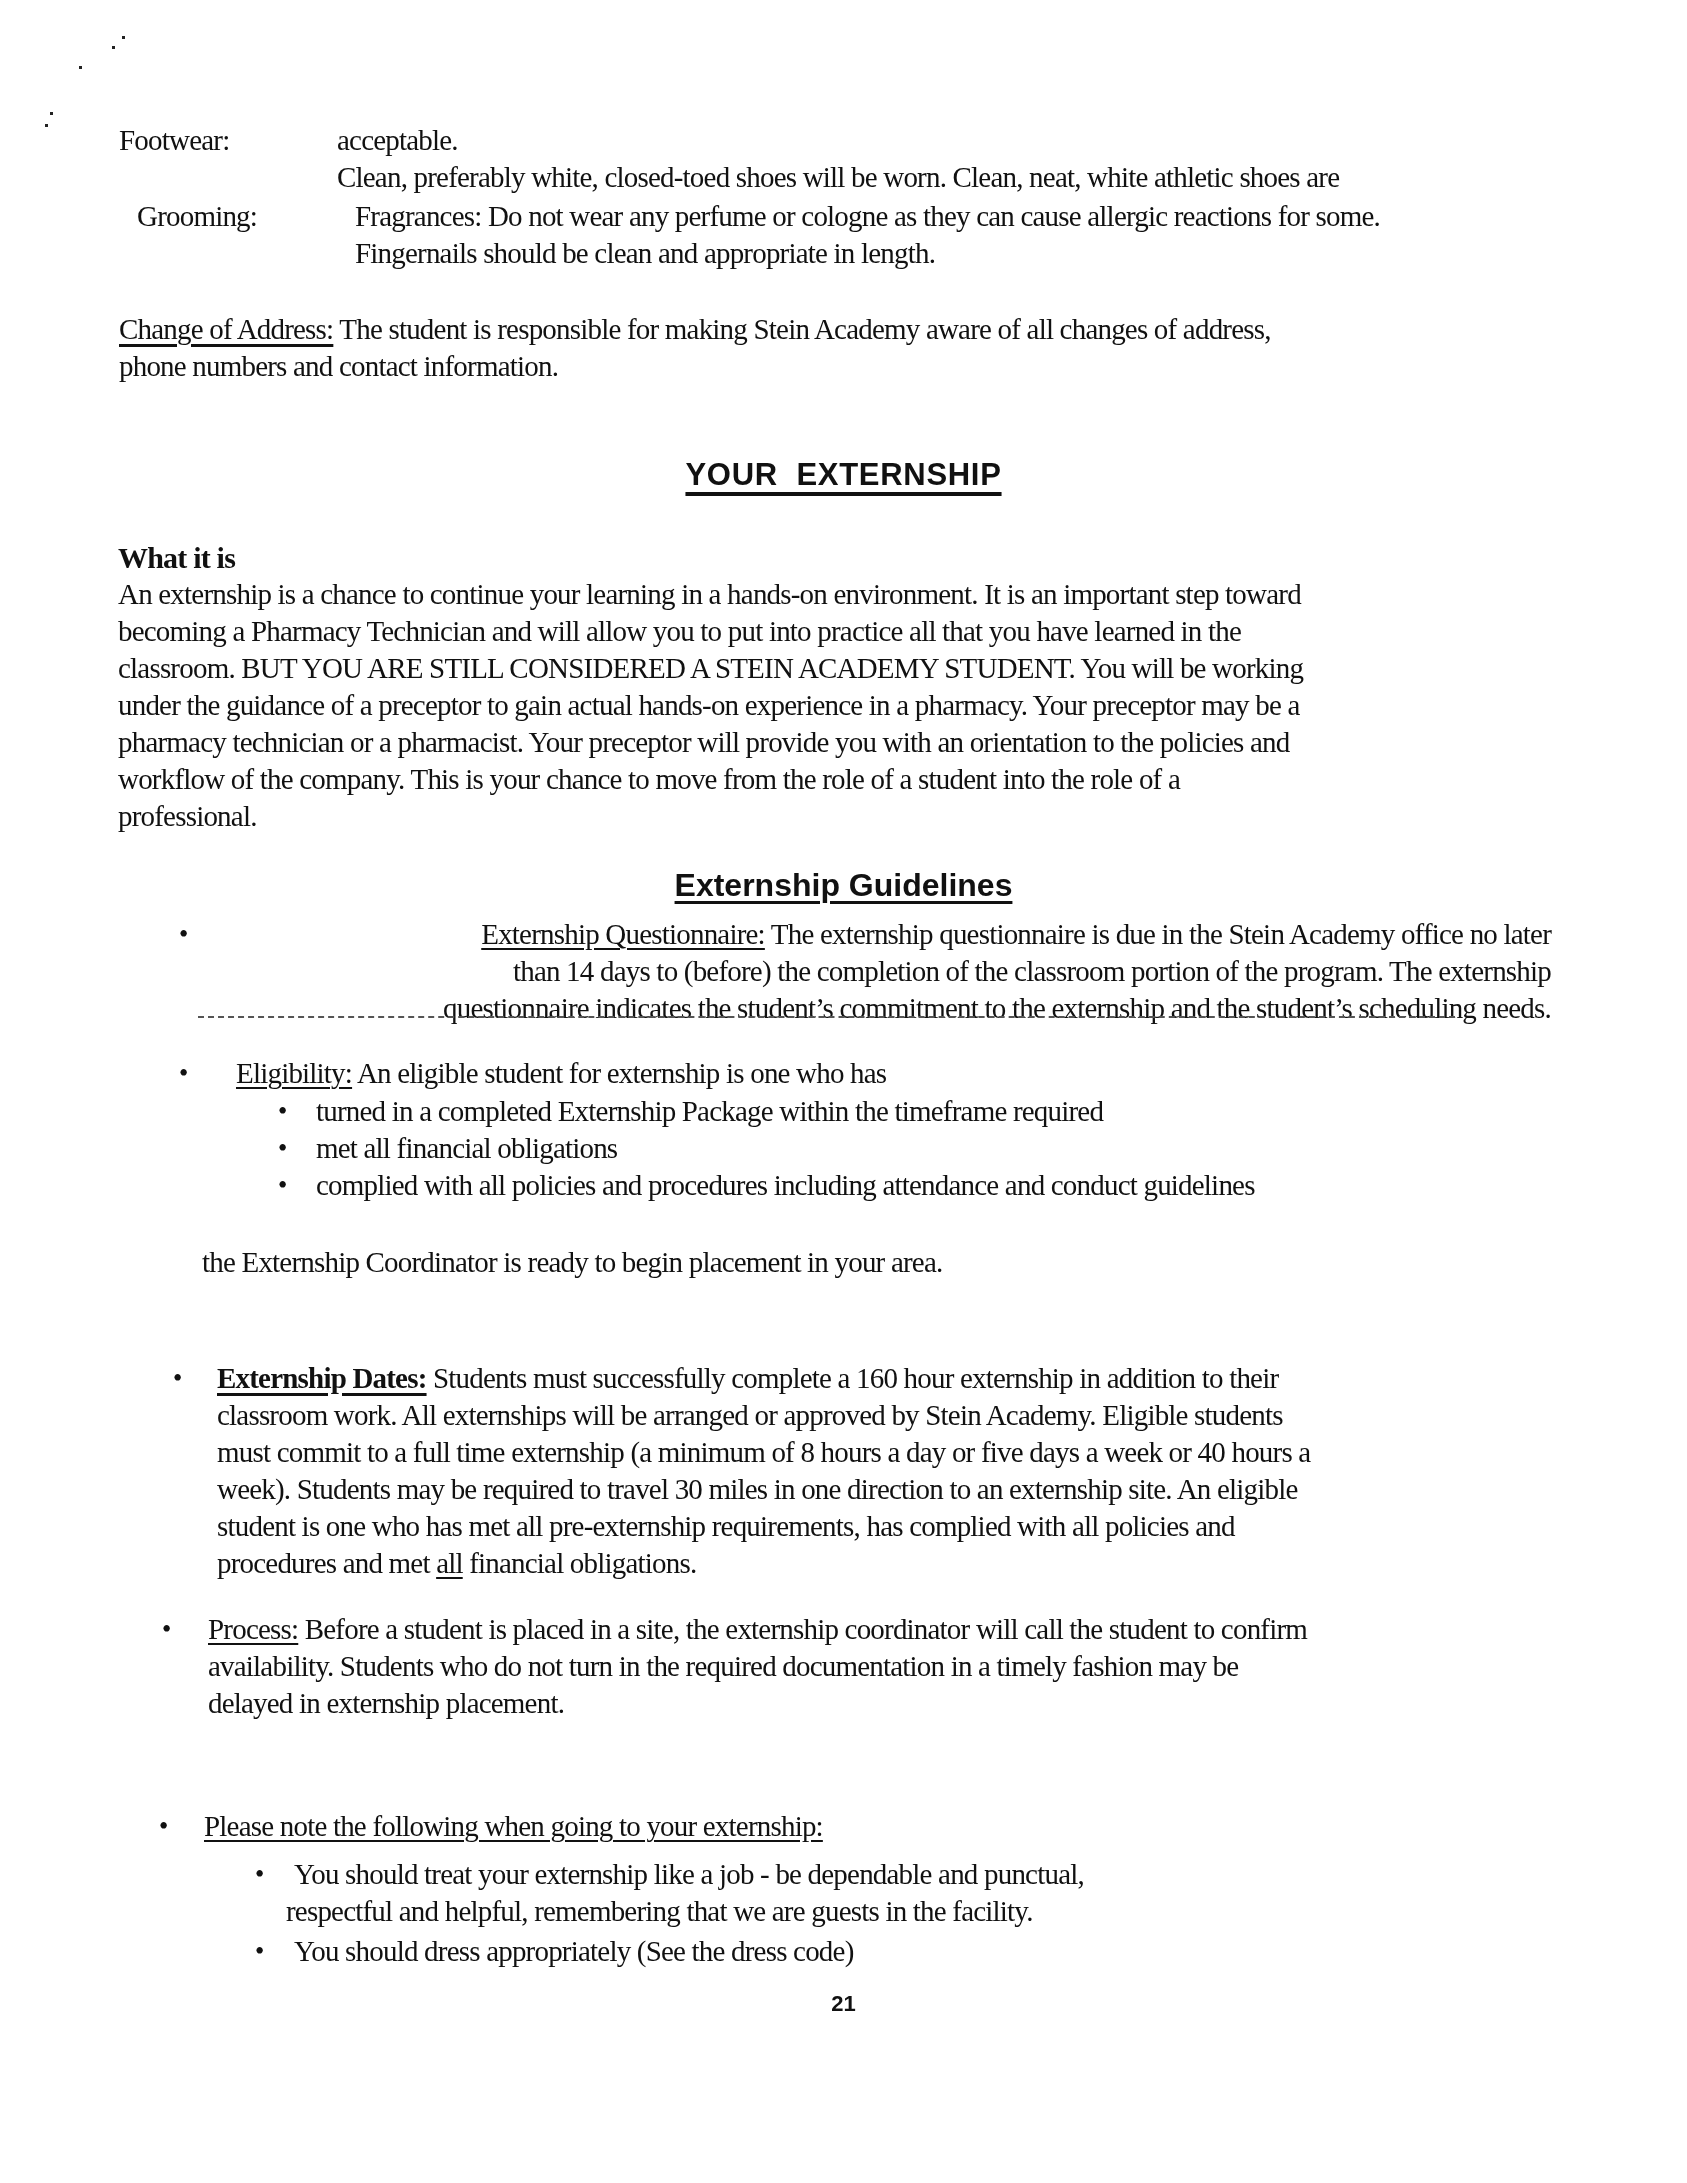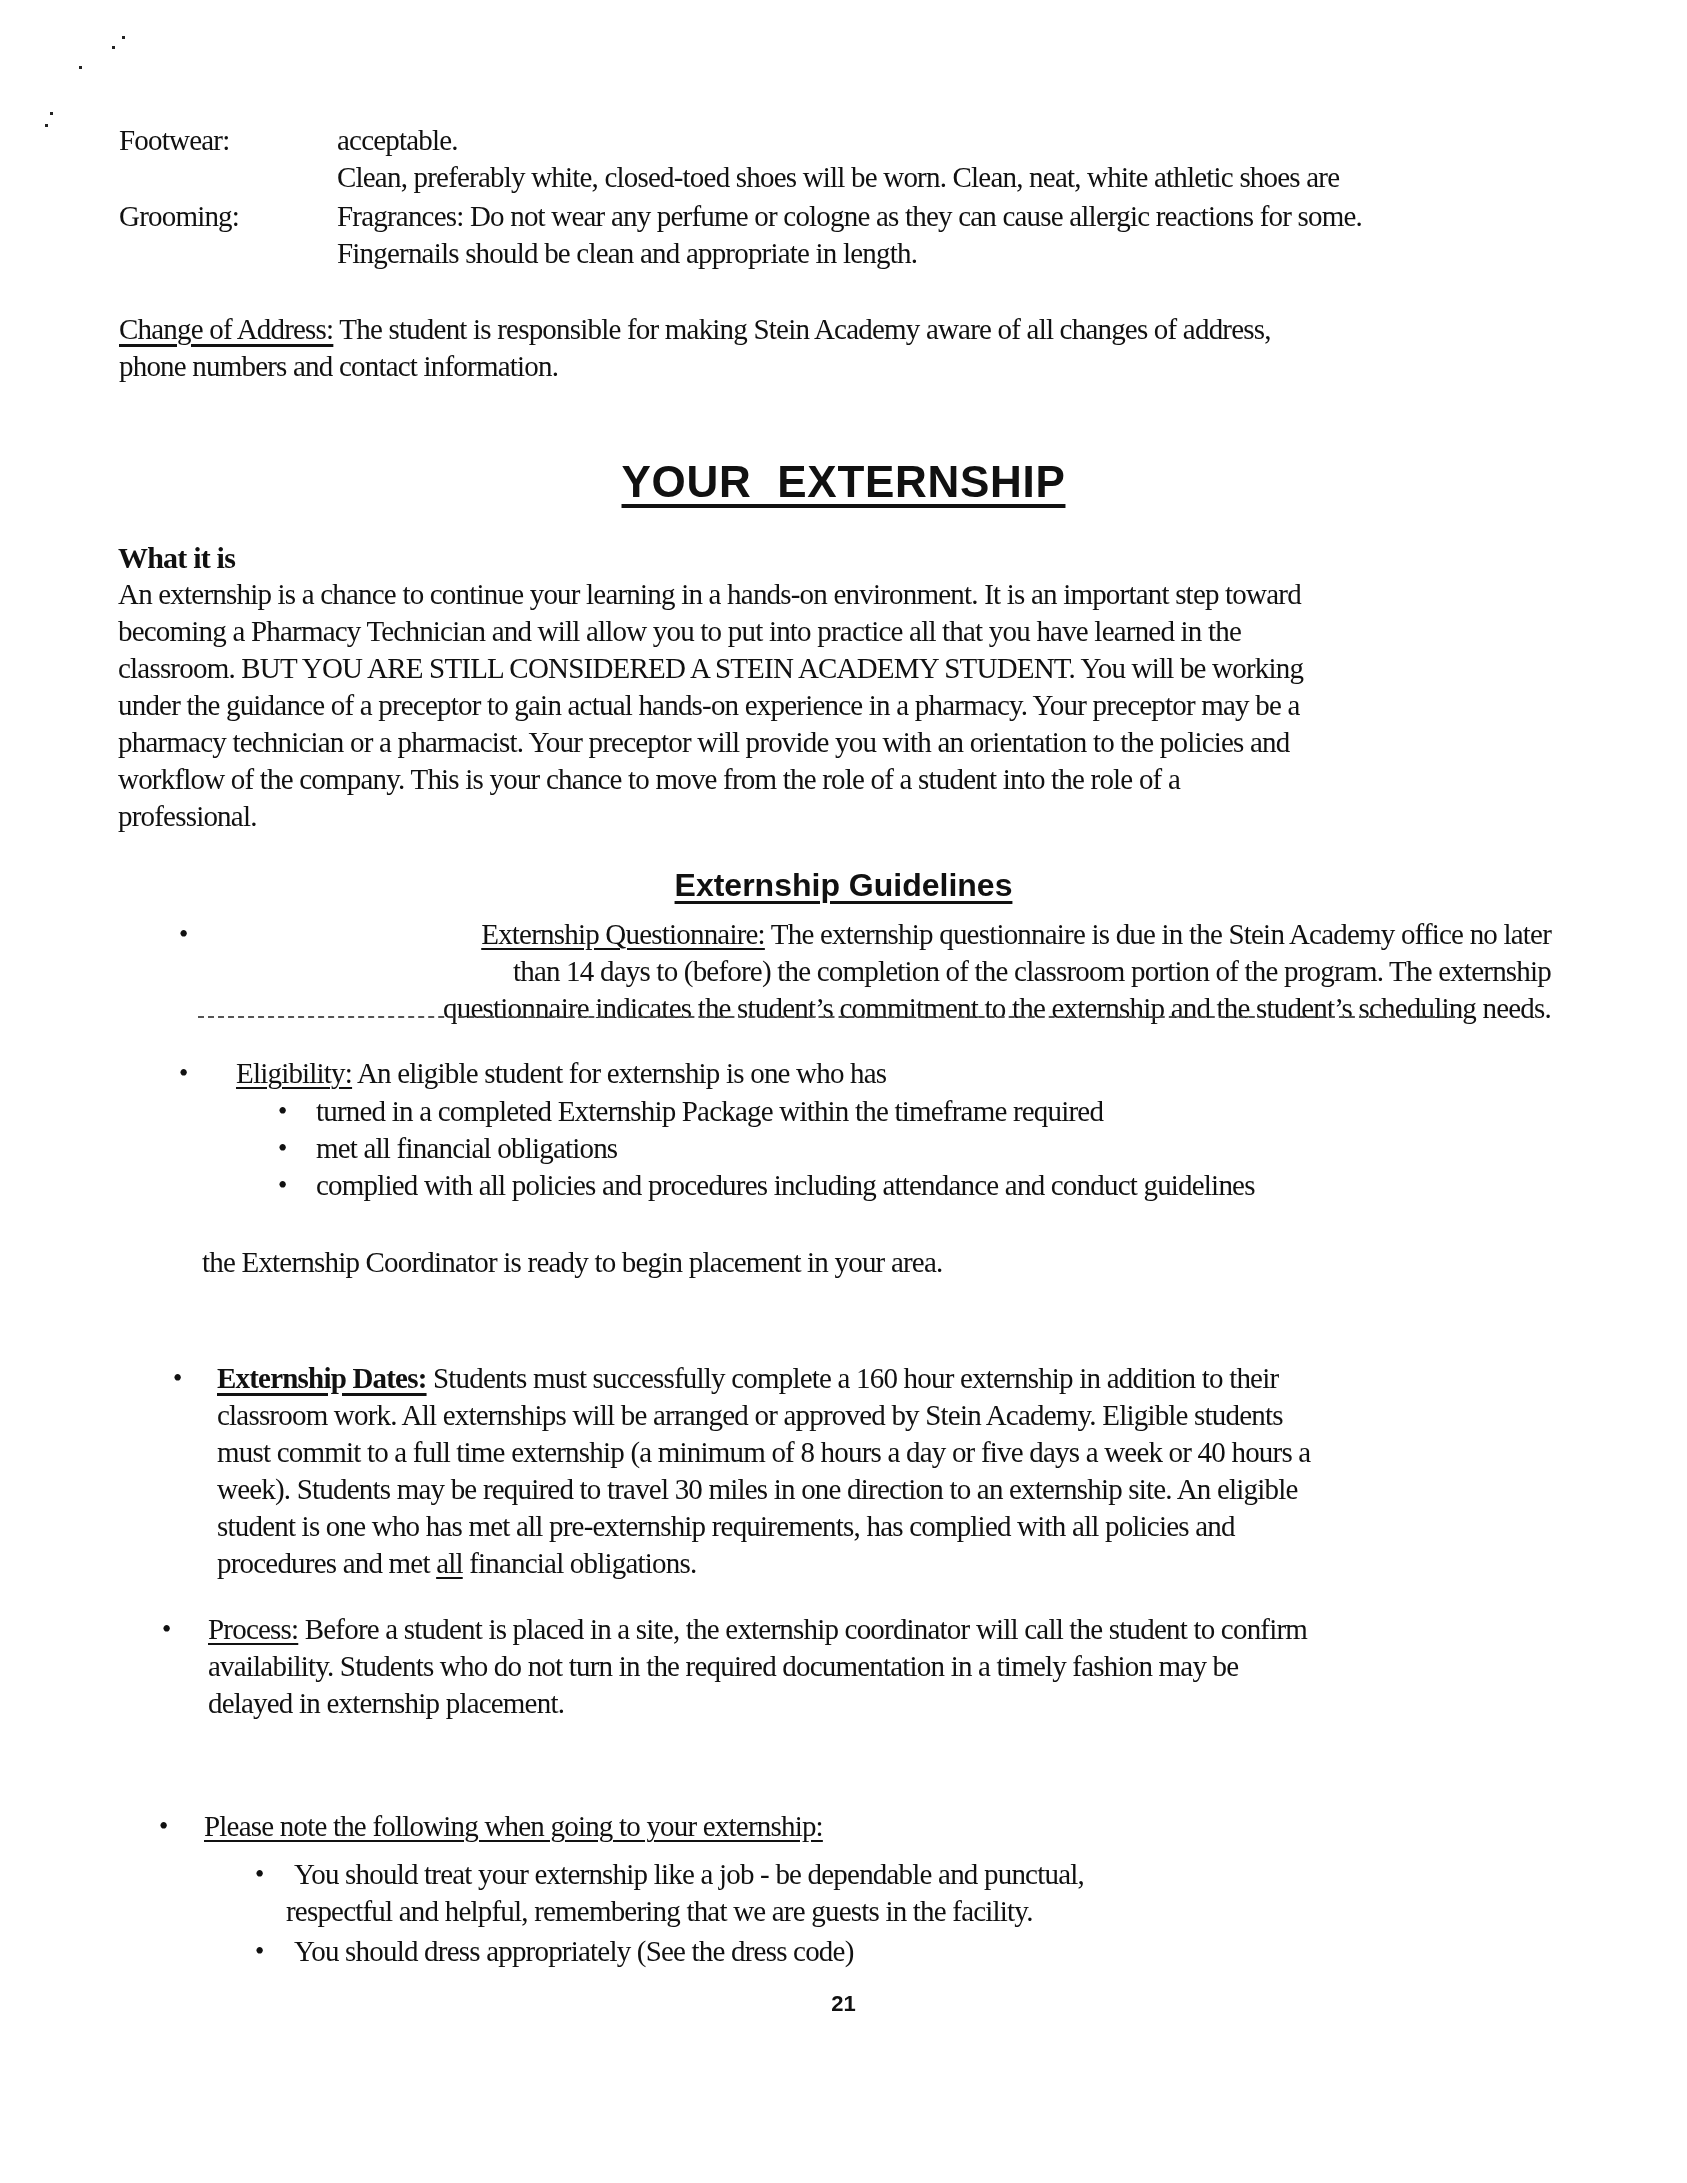--- a/index.html
+++ b/index.html
@@ -11,21 +11,21 @@
   .page { position: absolute; left: 0; top: 0; width: 1687px; height: 2183px; }
   .txt { font-size: 29px; line-height: 37px; letter-spacing: -0.8px; }
   .row { position: absolute; left: 119px; width: 1422px; }
   .label-col { position: absolute; left: 0; top: 0; width: 205px; }
   .value-col { position: absolute; left: 218px; top: 0; width: 1211px; }
   .u { text-decoration: underline; text-decoration-thickness: 2px; text-underline-offset: 4px; }
   .ub { text-decoration: underline; text-decoration-thickness: 3.3px; text-underline-offset: 5.3px; }
   .h-main {
     position: absolute; left: 0; width: 1687px; text-align: center; top: 457px;
     font-family: "Liberation Sans", "DejaVu Sans", sans-serif; font-weight: bold;
-    font-size: 44px; letter-spacing: 0.7px;
+    font-size: 31px; letter-spacing: 0.7px;
   }
   .h-main span { text-decoration: underline; text-decoration-thickness: 4px; text-underline-offset: 6.6px; }
   .h-sub {
     position: absolute; left: 0; width: 1687px; text-align: center; top: 867px;
     font-family: "Liberation Sans", "DejaVu Sans", sans-serif; font-weight: bold;
     font-size: 32px;
   }
   .h-sub span { text-decoration: underline; text-decoration-thickness: 3.3px; text-underline-offset: 5.3px; }
   .h-what { font-weight: bold; font-size: 30px; }
   .bullet { position: absolute; font-size: 26.5px; line-height: 37px; }
@@ -52,21 +52,21 @@
   <div class="speck" style="left:45px;top:124px"></div>
 
   <div class="row txt" style="top:122px;height:74px;">
     <div class="label-col">Footwear:</div>
     <div class="value-col">
       <div>acceptable.</div>
       <div>Clean, preferably white, closed-toed shoes will be worn. Clean, neat, white athletic shoes are</div>
     </div>
   </div>
 
-  <div class="row txt" style="top:198px;height:74px;">
+  <div class="row txt" style="top:198px;height:74px;margin-left:18px;">
     <div class="label-col">Grooming:</div>
     <div class="value-col">
       <div>Fragrances: Do not wear any perfume or cologne as they can cause allergic reactions for some.</div>
       <div>Fingernails should be clean and appropriate in length.</div>
     </div>
   </div>
 
   <div class="row txt" style="top:311px;">
     <div>
       <span class="ub">Change of Address:</span>

